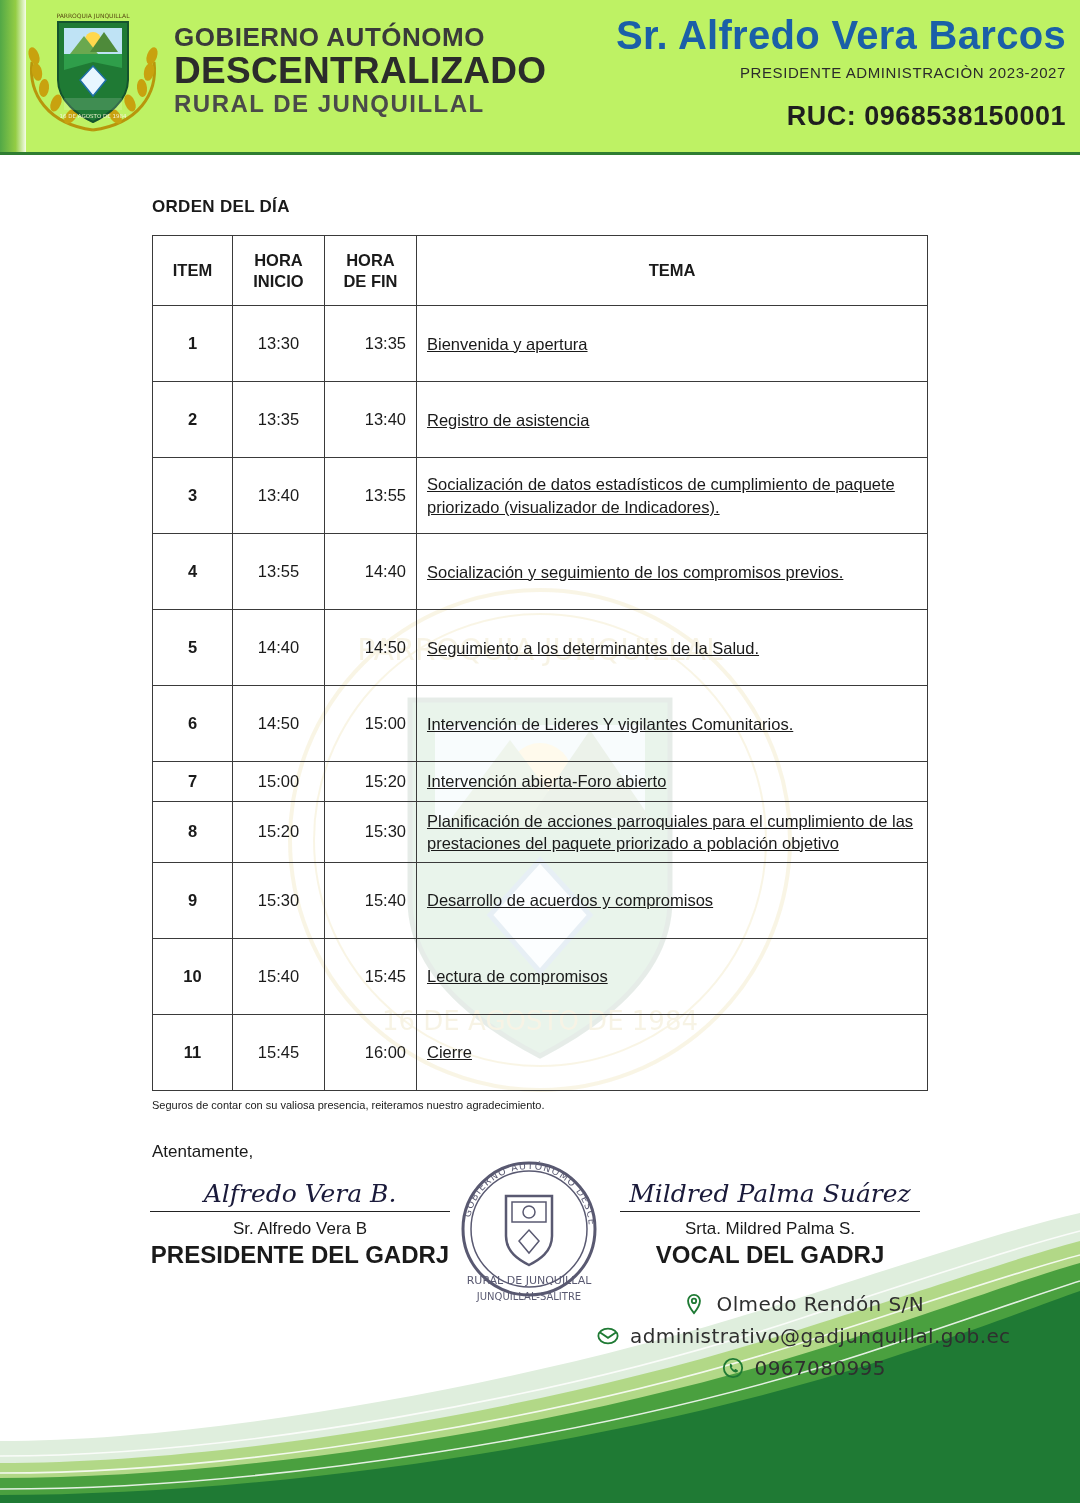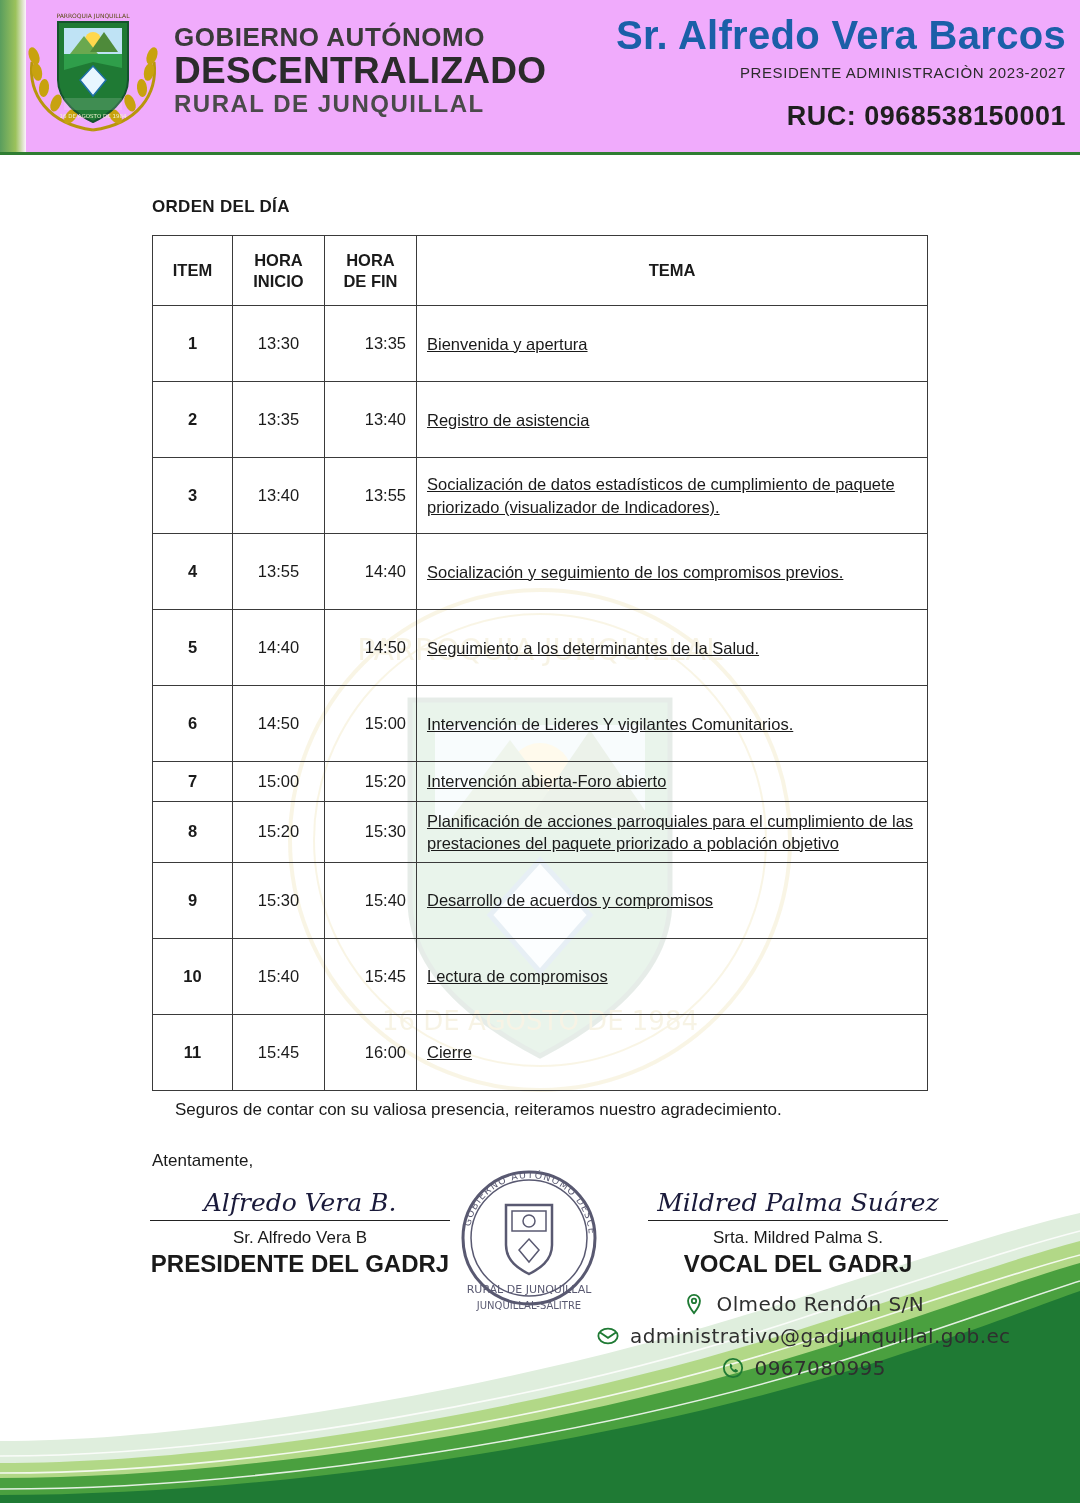--- a/index.html
+++ b/index.html
@@ -13,21 +13,21 @@
     font-family: "Liberation Sans", sans-serif;
     color: #1a1a1a;
     overflow: hidden;
   }
 
   
   .header {
     position: relative;
     height: 155px;
     width: 100%;
-    background: #f0abfc;
+    background: #bef264;
     border-bottom: 3px solid #2f7d32;
     display: flex;
     align-items: flex-start;
     overflow: hidden;
   }
   .header-green-edge {
     position: absolute;
     left: 0; top: 0;
     width: 26px; height: 100%;
     background: linear-gradient(90deg,#3f9b41 0%, #8cc63f 60%, #ffffff 100%);
@@ -152,42 +152,41 @@
   .col-tema { width: 511px; }
 
   td.c-item { text-align: center; font-weight: 700; }
   td.c-ini  { text-align: center; }
   td.c-fin  { text-align: right; padding-right: 14px; }
   td.c-tema { text-align: left; line-height: 1.35; text-decoration: underline; }
 
   .row-tall td { height: 76px; }
 
   .closing {
-    font-size: 17px;
+    font-size: 11px;
     margin-top: 6px;
     line-height: 1.5;
-    margin-left: 23px;
   }
   .atentamente {
     font-size: 17px;
     margin-top: 28px;
   }
 
   
   .signatures {
     position: relative;
     height: 150px;
   }
   .sig {
     position: absolute;
     text-align: center;
     width: 300px;
   }
   .sig-left  { left: -2px; top: 0; }
-  .sig-right { left: 496px; top: 0; }
+  .sig-right { left: 468px; top: 0; }
   .sig-script {
     height: 46px;
     font-family: "DejaVu Serif", serif;
     font-style: italic;
     font-size: 25px;
     color: #1a1a3a;
     display: flex;
     align-items: flex-end;
     justify-content: center;
     white-space: nowrap;

